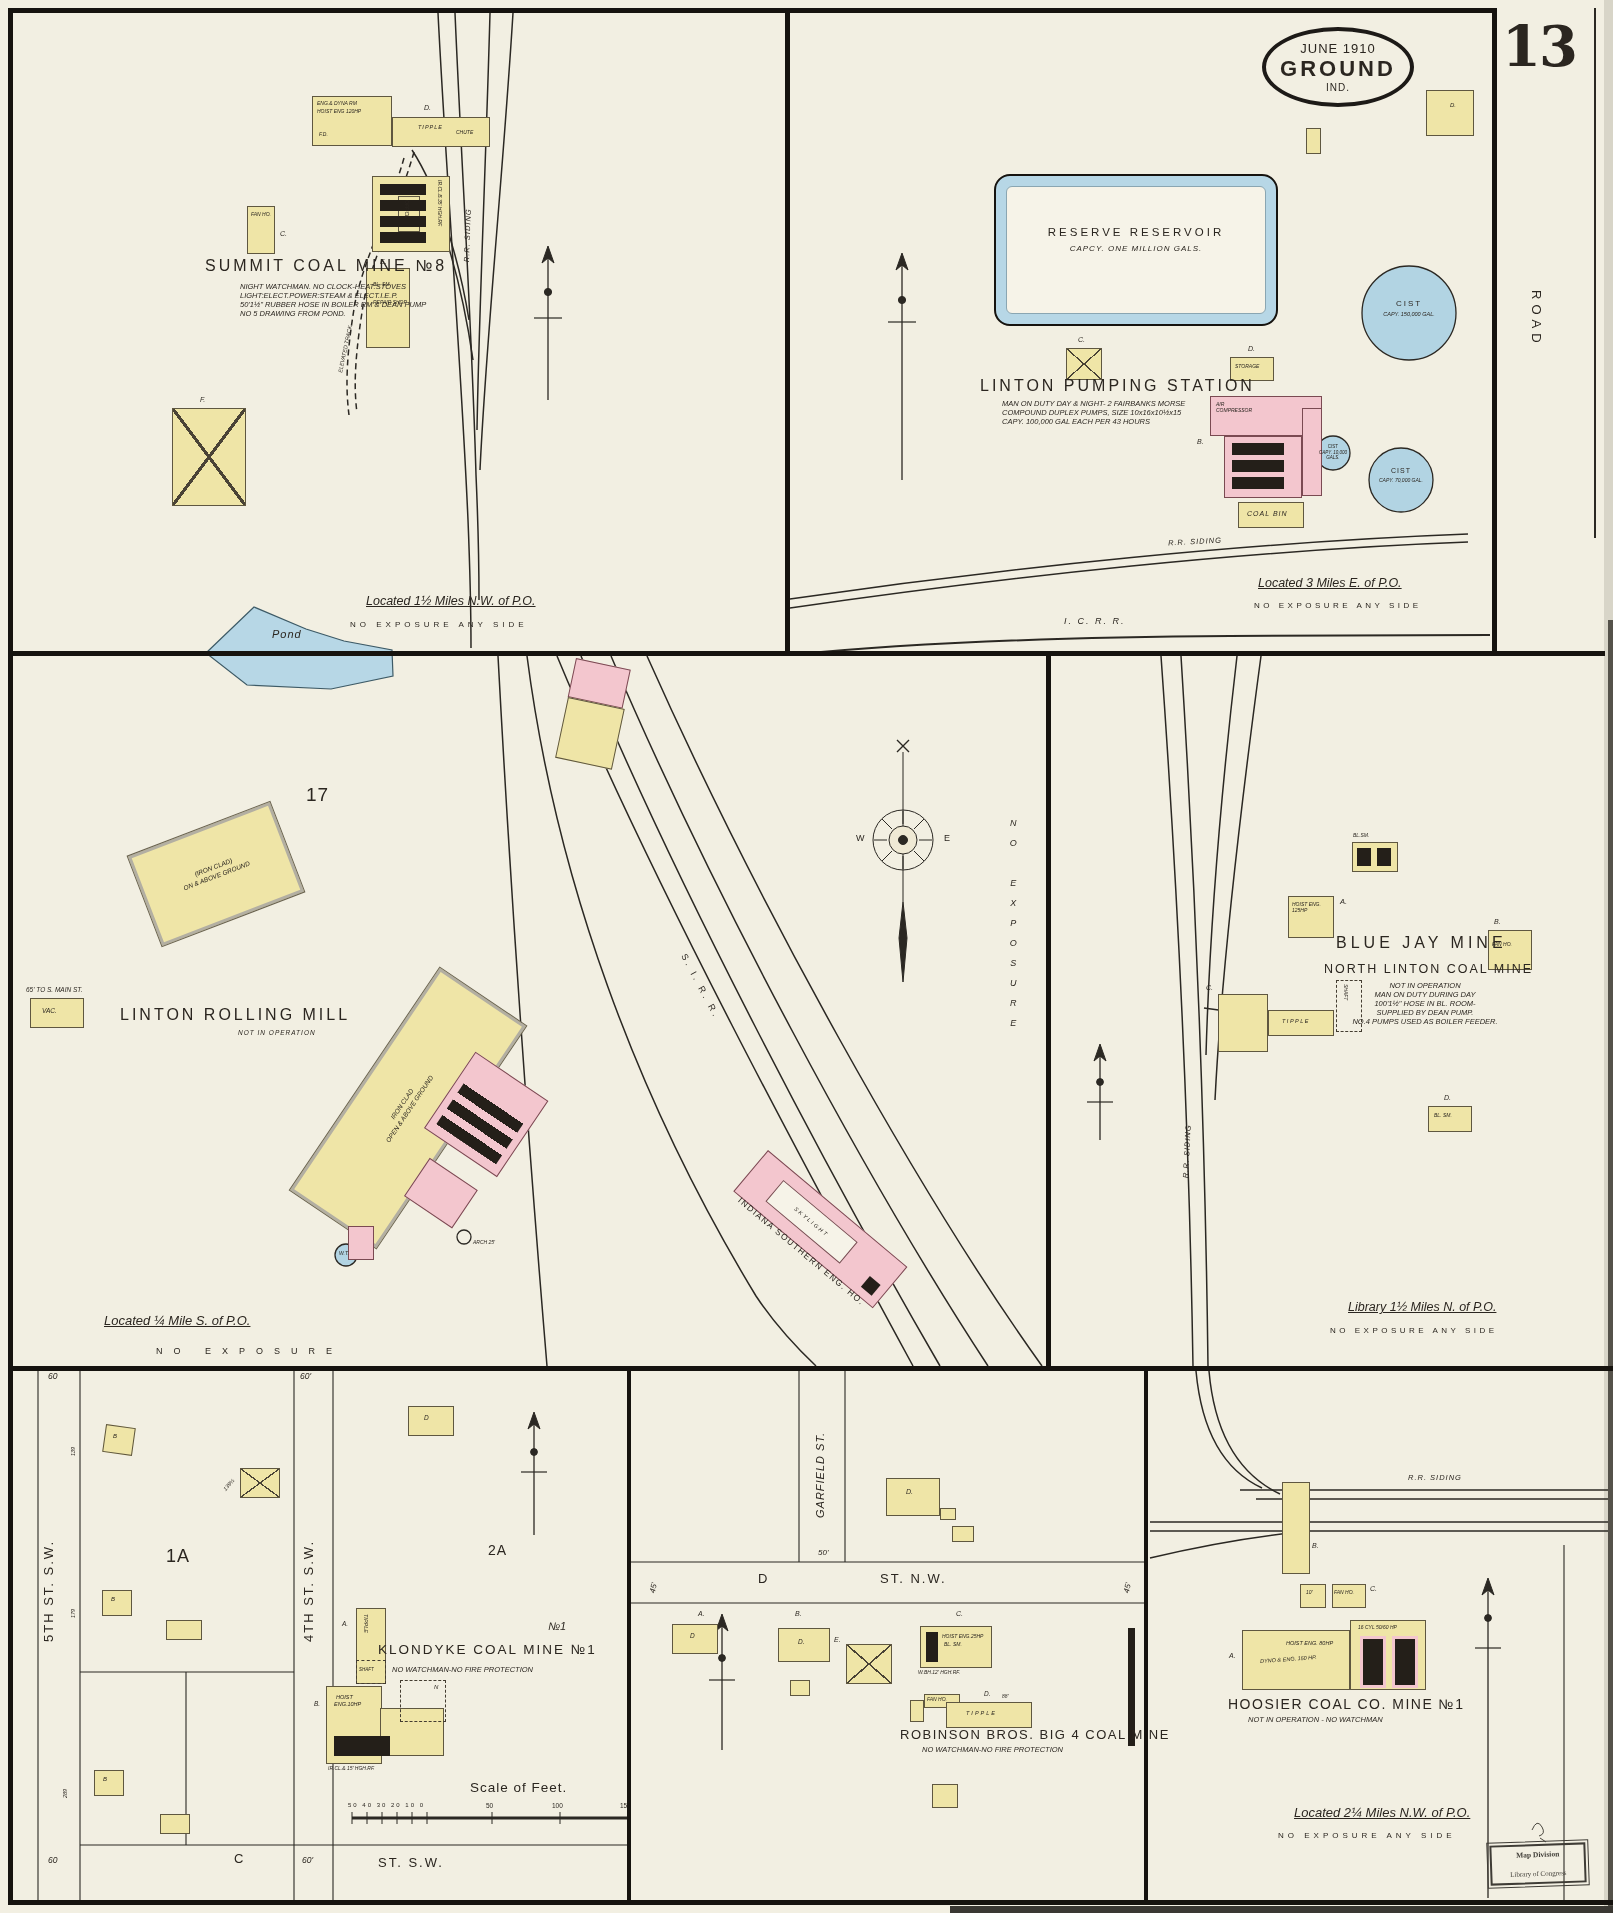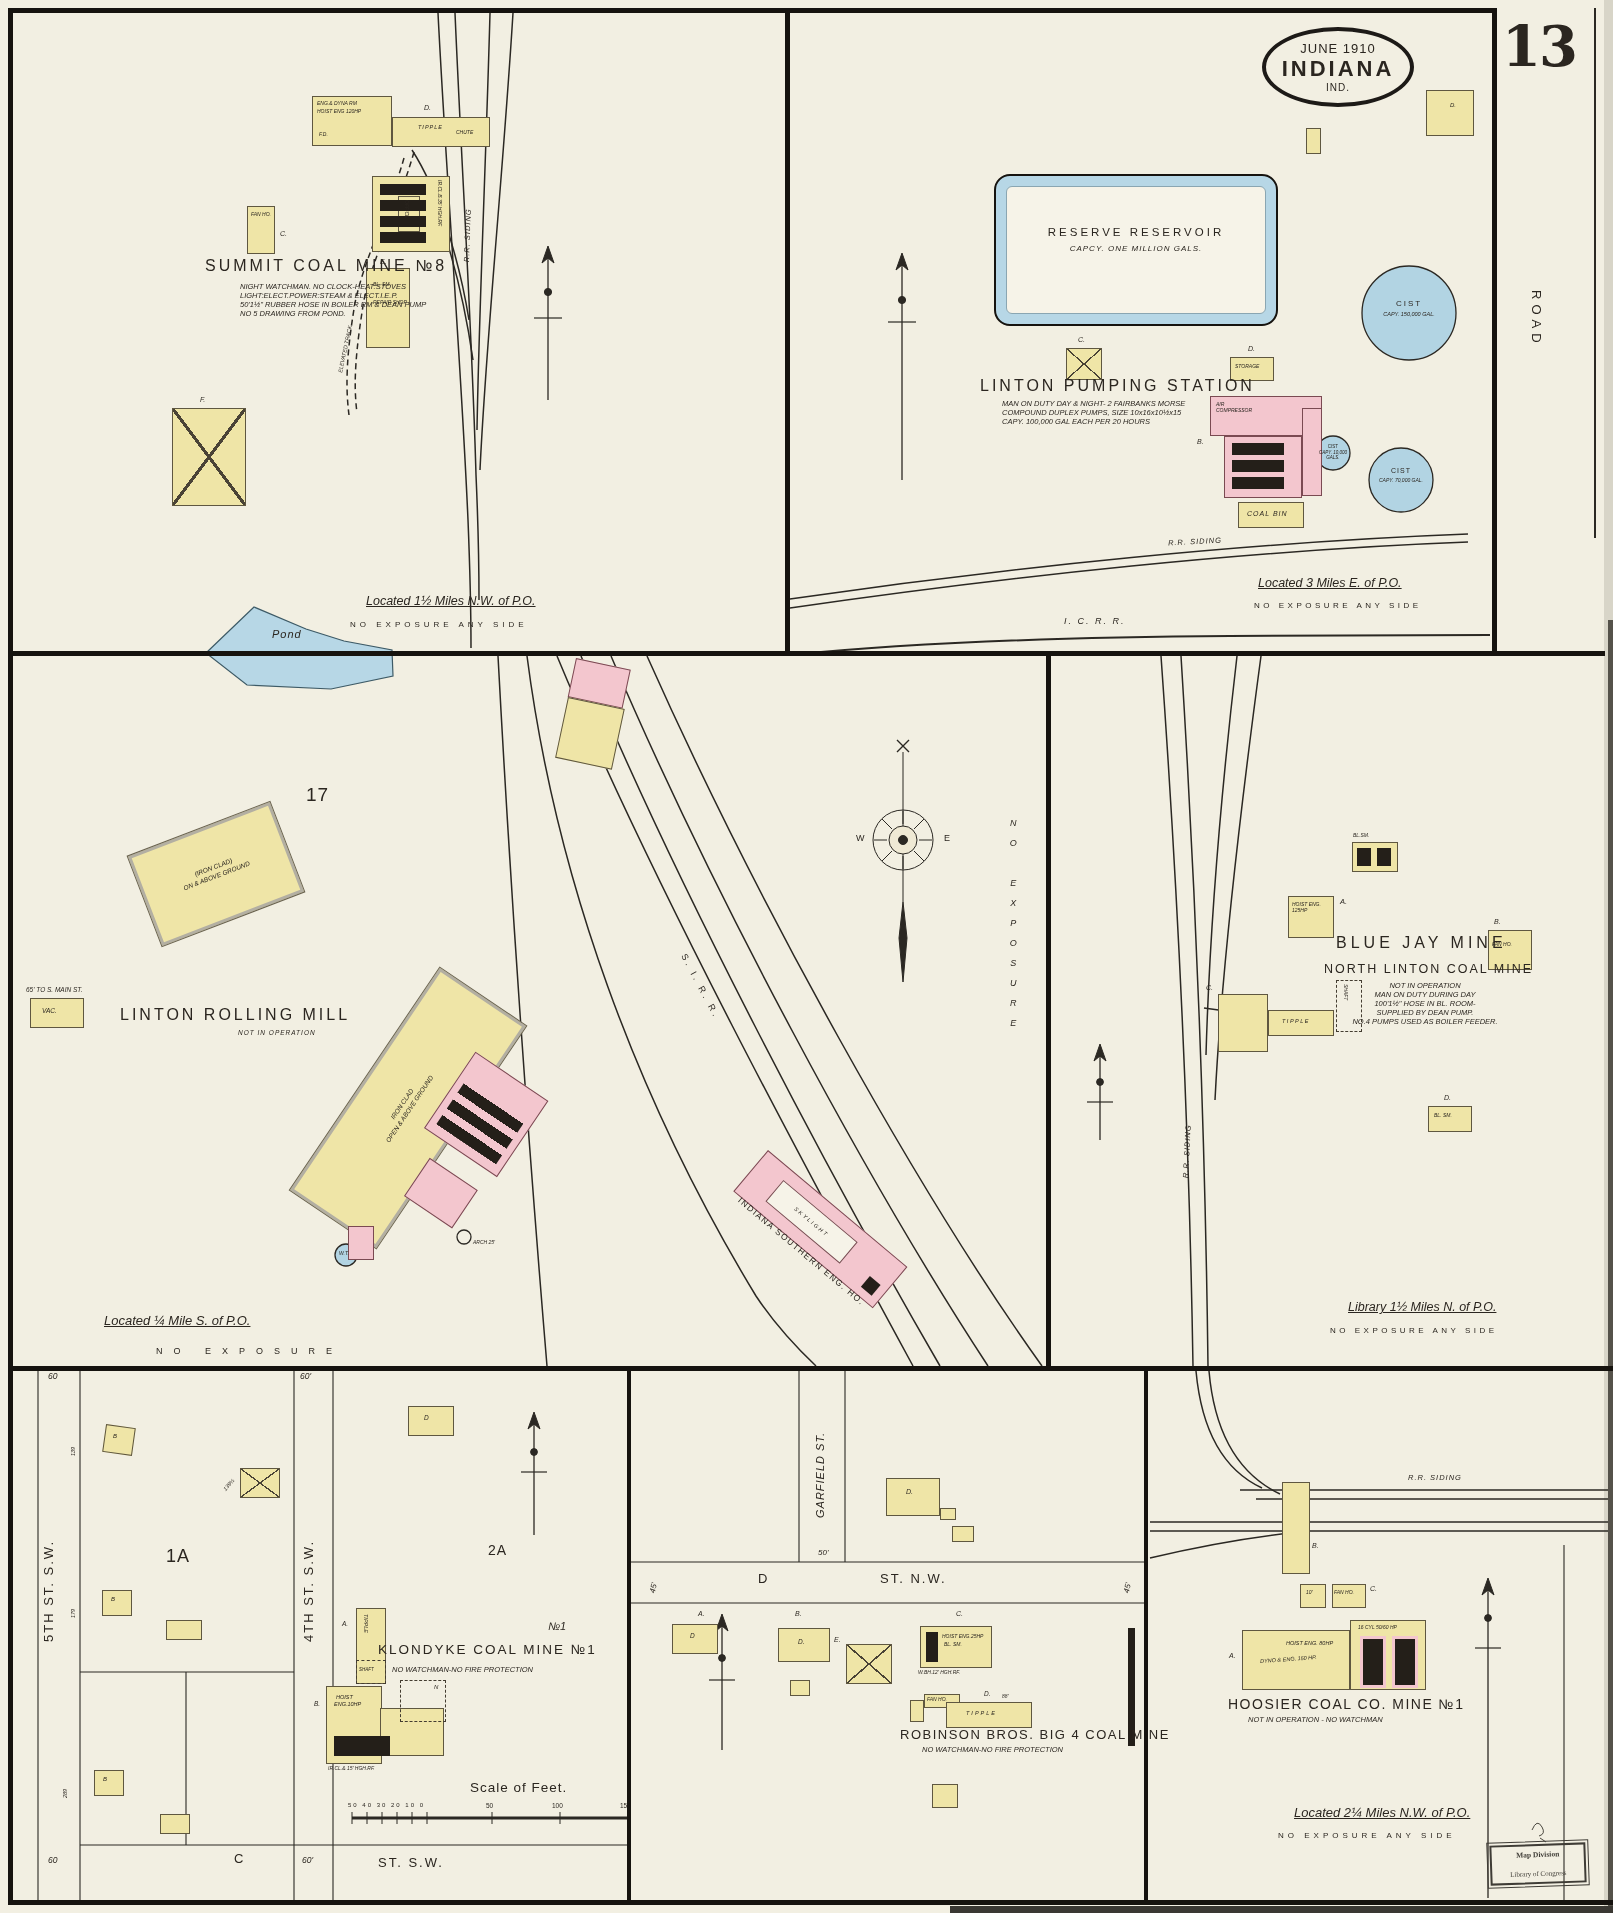--- a/index.html
+++ b/index.html
@@ -203,41 +203,41 @@
     <div class="lbl i u" style="left:366px;top:594px;font-size:12.5px">Located 1½ Miles N.W. of P.O.</div>
     <div class="lbl" style="left:350px;top:620px;font-size:8px;letter-spacing:4px">NO EXPOSURE ANY SIDE</div>
     <div class="lbl i rot" style="left:463px;top:262px;font-size:7.5px;letter-spacing:1px;transform:rotate(-88deg)">R.R. SIDING</div>
     <div class="lbl i rot" style="left:337px;top:372px;font-size:5.5px;transform:rotate(-78deg)">ELEVATED TRACK</div>
     <div class="lbl i" style="left:272px;top:628px;font-size:11px;letter-spacing:1px">Pond</div>
   </div>
 
   <div>
     <div style="position:absolute;left:1262px;top:27px;width:152px;height:80px;border:4px solid #1d1a17;border-radius:50%;display:flex;flex-direction:column;align-items:center;justify-content:center;z-index:4;box-sizing:border-box">
       <span style="font-size:13px;letter-spacing:1px">JUNE 1910</span>
-      <span style="font-size:22px;font-weight:bold;letter-spacing:3px">INDIANA</span>
+      <span style="font-size:22px;font-weight:bold;letter-spacing:3px">GROUND</span>
       <span style="font-size:10px;letter-spacing:1px">IND.</span>
     </div>
     <div class="lbl" style="left:1502px;top:14px;font-size:56px;font-weight:bold;font-family:'DejaVu Serif',serif;letter-spacing:-2px">13</div>
     <div class="b" style="left:1426px;top:90px;width:48px;height:46px"></div>
     <div class="lbl i" style="left:1450px;top:102px;font-size:6px">D.</div>
     <div class="b" style="left:1306px;top:128px;width:15px;height:26px"></div>
     <div style="position:absolute;left:994px;top:174px;width:284px;height:152px;border:2px solid #16130f;border-radius:16px;background:#b7d7e6;box-sizing:border-box;padding:10px;z-index:2">
       <div style="width:100%;height:100%;background:#f6f3e8;border-radius:6px;border:1px solid #8aa6b2;box-sizing:border-box"></div>
     </div>
     <div class="lbl tc" style="left:1046px;top:226px;width:180px;font-size:11.5px;letter-spacing:3px">RESERVE RESERVOIR</div>
     <div class="lbl tc i" style="left:1046px;top:244px;width:180px;font-size:8px;letter-spacing:1px">CAPCY. ONE MILLION GALS.</div>
     <div class="b x" style="left:1066px;top:348px;width:36px;height:32px"></div>
     <div class="lbl i" style="left:1078px;top:336px;font-size:7px">C.</div>
     <div class="b" style="left:1230px;top:357px;width:44px;height:24px"></div>
     <div class="lbl i" style="left:1248px;top:345px;font-size:7px">D.</div>
     <div class="lbl i" style="left:1235px;top:364px;font-size:5px">STORAGE</div>
     <div class="lbl tc" style="left:980px;top:377px;width:260px;font-size:16px;letter-spacing:3px">LINTON PUMPING STATION</div>
     <div class="lbl i" style="left:1002px;top:400px;font-size:7.5px">MAN ON DUTY DAY &amp; NIGHT- 2 FAIRBANKS MORSE</div>
     <div class="lbl i" style="left:1002px;top:409px;font-size:7.5px">COMPOUND DUPLEX PUMPS, SIZE 10x16x10½x15</div>
-    <div class="lbl i" style="left:1002px;top:418px;font-size:7.5px">CAPY. 100,000 GAL EACH PER 20 HOURS</div>
+    <div class="lbl i" style="left:1002px;top:418px;font-size:7.5px">CAPY. 100,000 GAL EACH PER 43 HOURS</div>
     <div class="b pk" style="left:1210px;top:396px;width:112px;height:40px"></div>
     <div class="lbl i wrap" style="left:1216px;top:402px;width:44px;font-size:5px">AIR COMPRESSOR</div>
     <div class="b pk" style="left:1224px;top:436px;width:78px;height:62px"></div>
     <div class="b pk" style="left:1302px;top:408px;width:20px;height:88px"></div>
     <div class="blk" style="left:1232px;top:443px;width:52px;height:12px"></div>
     <div class="blk" style="left:1232px;top:460px;width:52px;height:12px"></div>
     <div class="blk" style="left:1232px;top:477px;width:52px;height:12px"></div>
     <div class="lbl i" style="left:1197px;top:438px;font-size:7px">B.</div>
     <div class="b" style="left:1238px;top:502px;width:66px;height:26px"></div>
     <div class="lbl i" style="left:1247px;top:510px;font-size:7px;letter-spacing:1px">COAL BIN</div>

